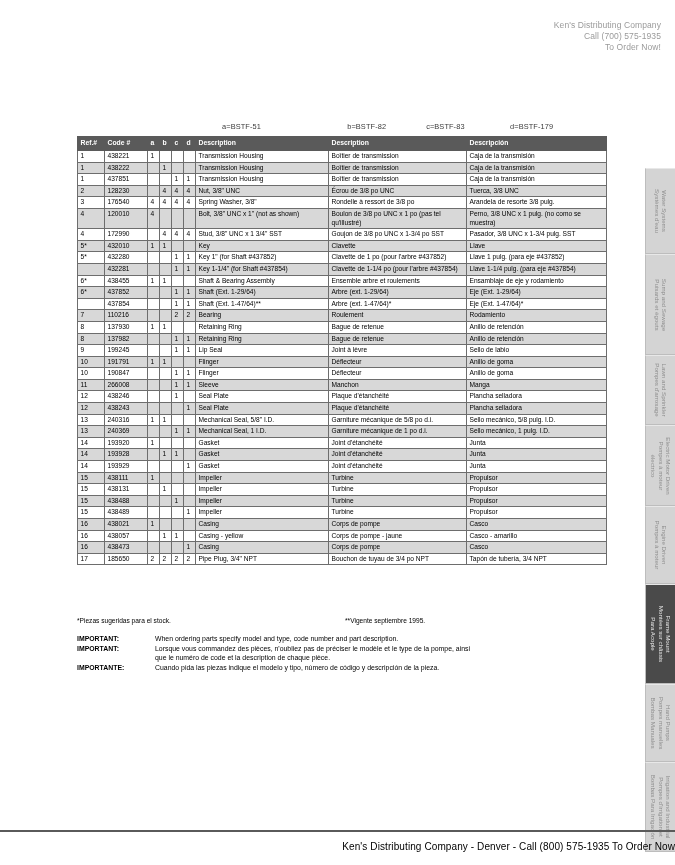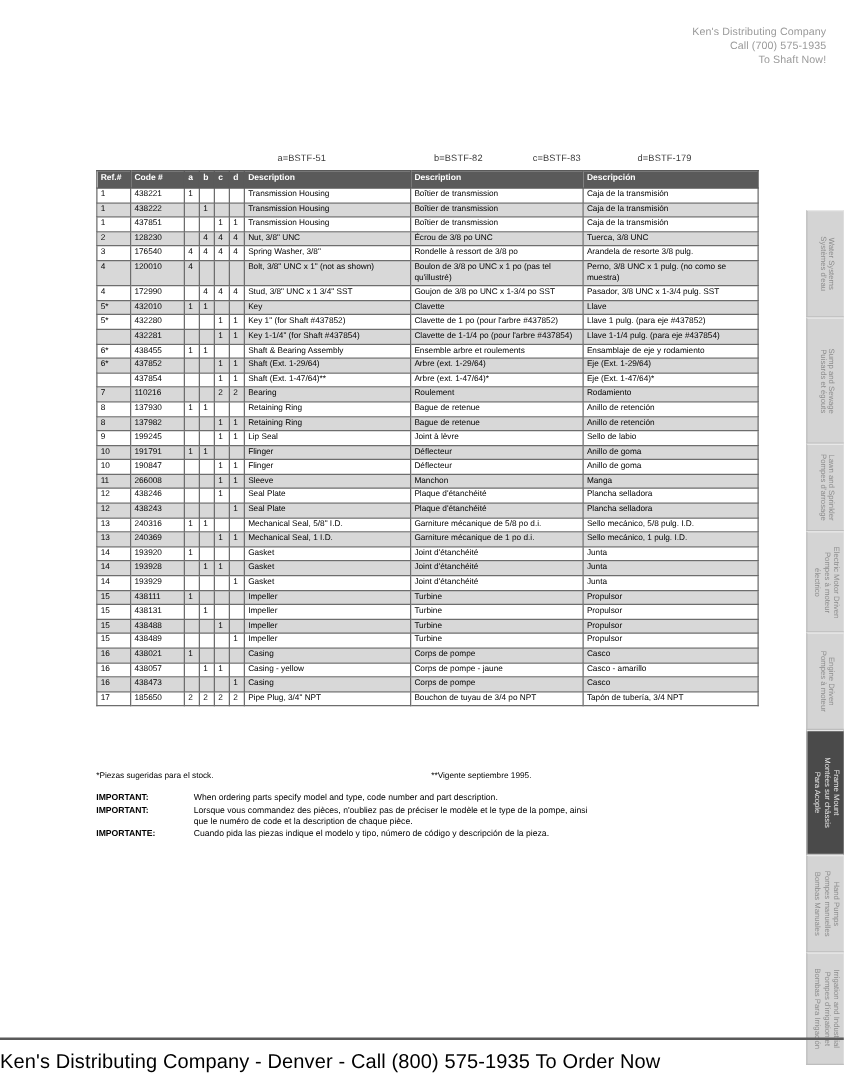--- a/index.html
+++ b/index.html
@@ -175,33 +175,33 @@
     top: 830px;
     width: 675px;
     height: 2px;
     background: #5a5a5a;
   }
   .footer-text {
     position: absolute;
     left: 0;
     top: 841px;
     width: 675px;
-    text-align: left;
-    font-size: 16px;
+    text-align: right;
+    font-size: 10px;
     color: #000;
     letter-spacing: .1px;
   }
 </style>
 </head>
 <body>
 
 <div class="store-banner">
   <div>Ken's Distributing Company</div>
   <div>Call (700) 575-1935</div>
-  <div>To Shaft Now!</div>
+  <div>To Order Now!</div>
 </div>
 
 <div class="sheet">
 
   <div class="model-key">
     <span class="mk0">a=BSTF-51</span>
     <span class="mk1">b=BSTF-82</span>
     <span class="mk2">c=BSTF-83</span>
     <span class="mk3">d=BSTF-179</span>
   </div>

